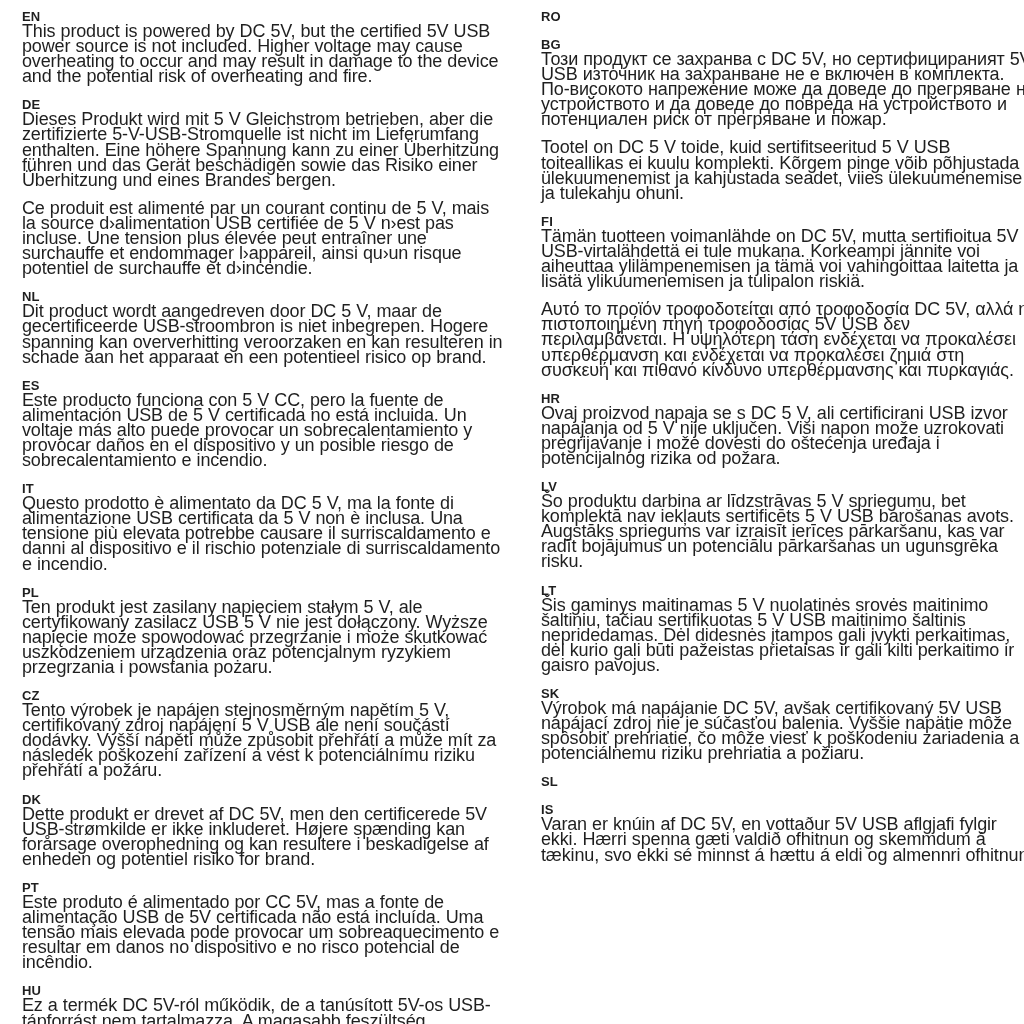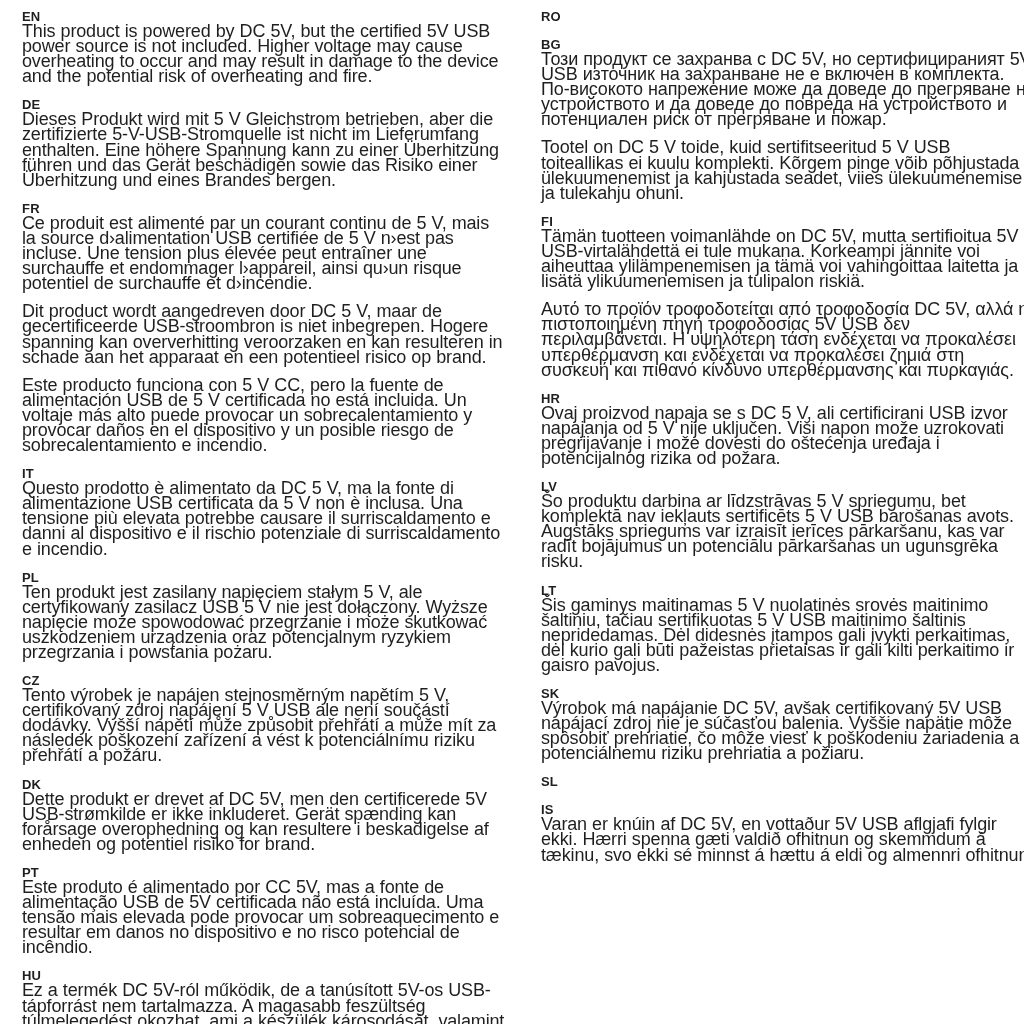--- a/index.html
+++ b/index.html
@@ -51,44 +51,45 @@
   <div id="column-left" class="column">
       <div class="section">
         <div class="lang-code">EN</div>
         <div class="lang-text">This product is powered by DC 5V, but the certified 5V USB power source is not included. Higher voltage may cause overheating to occur and may result in damage to the device and the potential risk of overheating and fire.</div>
       </div>
       <div class="section">
         <div class="lang-code">DE</div>
         <div class="lang-text">Dieses Produkt wird mit 5 V Gleichstrom betrieben, aber die zertifizierte 5-V-USB-Stromquelle ist nicht im Lieferumfang enthalten. Eine höhere Spannung kann zu einer Überhitzung führen und das Gerät beschädigen sowie das Risiko einer Überhitzung und eines Brandes bergen.</div>
       </div>
       <div class="section">
-        <div class="lang-code">FR</div>
         <div class="lang-text">Ce produit est alimenté par un courant continu de 5 V, mais la source d›alimentation USB certifiée de 5 V n›est pas incluse. Une tension plus élevée peut entraîner une surchauffe et endommager l›appareil, ainsi qu›un risque potentiel de surchauffe et d›incendie.</div>
       </div>
       <div class="section">
+        <div class="lang-code">NL</div>
         <div class="lang-text">Dit product wordt aangedreven door DC 5 V, maar de gecertificeerde USB-stroombron is niet inbegrepen. Hogere spanning kan oververhitting veroorzaken en kan resulteren in schade aan het apparaat en een potentieel risico op brand.</div>
       </div>
       <div class="section">
+        <div class="lang-code">ES</div>
         <div class="lang-text">Este producto funciona con 5 V CC, pero la fuente de alimentación USB de 5 V certificada no está incluida. Un voltaje más alto puede provocar un sobrecalentamiento y provocar daños en el dispositivo y un posible riesgo de sobrecalentamiento e incendio.</div>
       </div>
       <div class="section">
         <div class="lang-code">IT</div>
         <div class="lang-text">Questo prodotto è alimentato da DC 5 V, ma la fonte di alimentazione USB certificata da 5 V non è inclusa. Una tensione più elevata potrebbe causare il surriscaldamento e danni al dispositivo e il rischio potenziale di surriscaldamento e incendio.</div>
       </div>
       <div class="section">
         <div class="lang-code">PL</div>
         <div class="lang-text">Ten produkt jest zasilany napięciem stałym 5 V, ale certyfikowany zasilacz USB 5 V nie jest dołączony. Wyższe napięcie może spowodować przegrzanie i może skutkować uszkodzeniem urządzenia oraz potencjalnym ryzykiem przegrzania i powstania pożaru.</div>
       </div>
       <div class="section">
         <div class="lang-code">CZ</div>
         <div class="lang-text">Tento výrobek je napájen stejnosměrným napětím 5 V, certifikovaný zdroj napájení 5 V USB ale není součástí dodávky. Vyšší napětí může způsobit přehřátí a může mít za následek poškození zařízení a vést k potenciálnímu riziku přehřátí a požáru.</div>
       </div>
       <div class="section">
         <div class="lang-code">DK</div>
-        <div class="lang-text">Dette produkt er drevet af DC 5V, men den certificerede 5V USB-strømkilde er ikke inkluderet. Gerät spænding kan forårsage overophedning og kan resultere i beskadigelse af enheden og potentiel risiko for brand.</div>
+        <div class="lang-text">Dette produkt er drevet af DC 5V, men den certificerede 5V USB-strømkilde er ikke inkluderet. Højere spænding kan forårsage overophedning og kan resultere i beskadigelse af enheden og potentiel risiko for brand.</div>
       </div>
       <div class="section">
         <div class="lang-code">PT</div>
         <div class="lang-text">Este produto é alimentado por CC 5V, mas a fonte de alimentação USB de 5V certificada não está incluída. Uma tensão mais elevada pode provocar um sobreaquecimento e resultar em danos no dispositivo e no risco potencial de incêndio.</div>
       </div>
       <div class="section">
         <div class="lang-code">HU</div>
         <div class="lang-text">Ez a termék DC 5V-ról működik, de a tanúsított 5V-os USB-tápforrást nem tartalmazza. A magasabb feszültség túlmelegedést okozhat, ami a készülék károsodását, valamint a túlmelegedés és a tűz esetleges kockázatát okozhatja.</div>
       </div>
       <div class="section">

